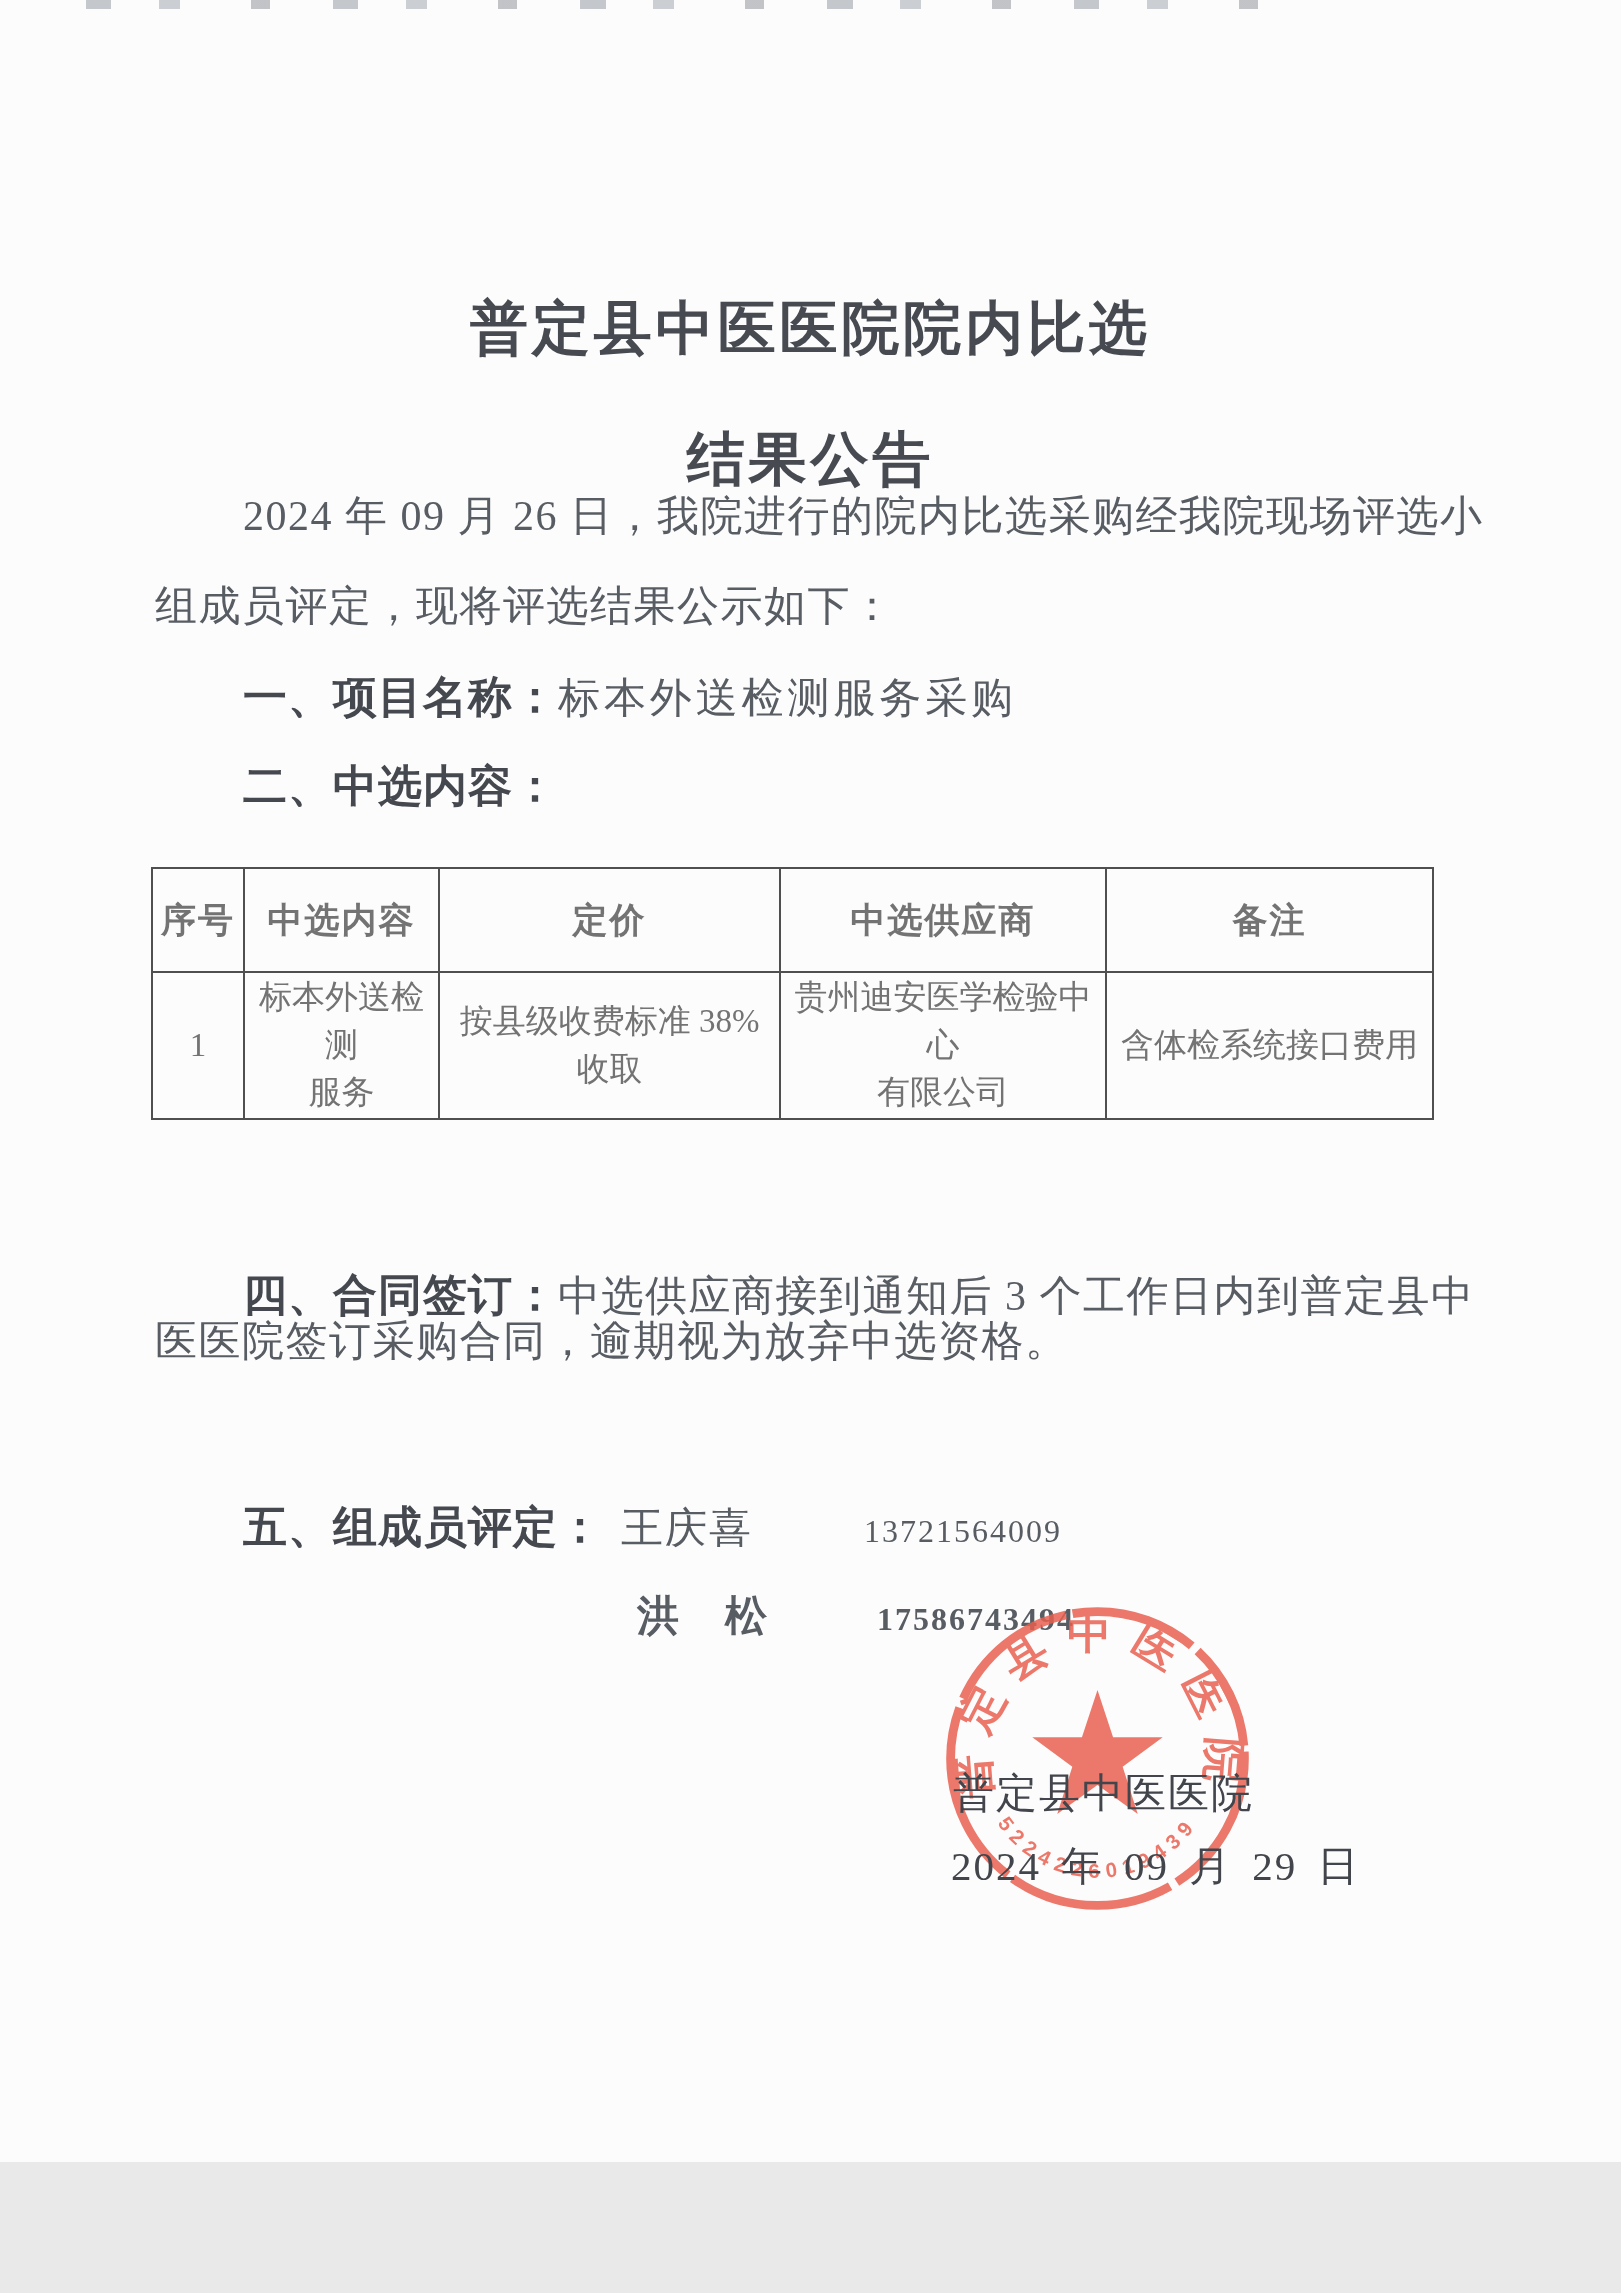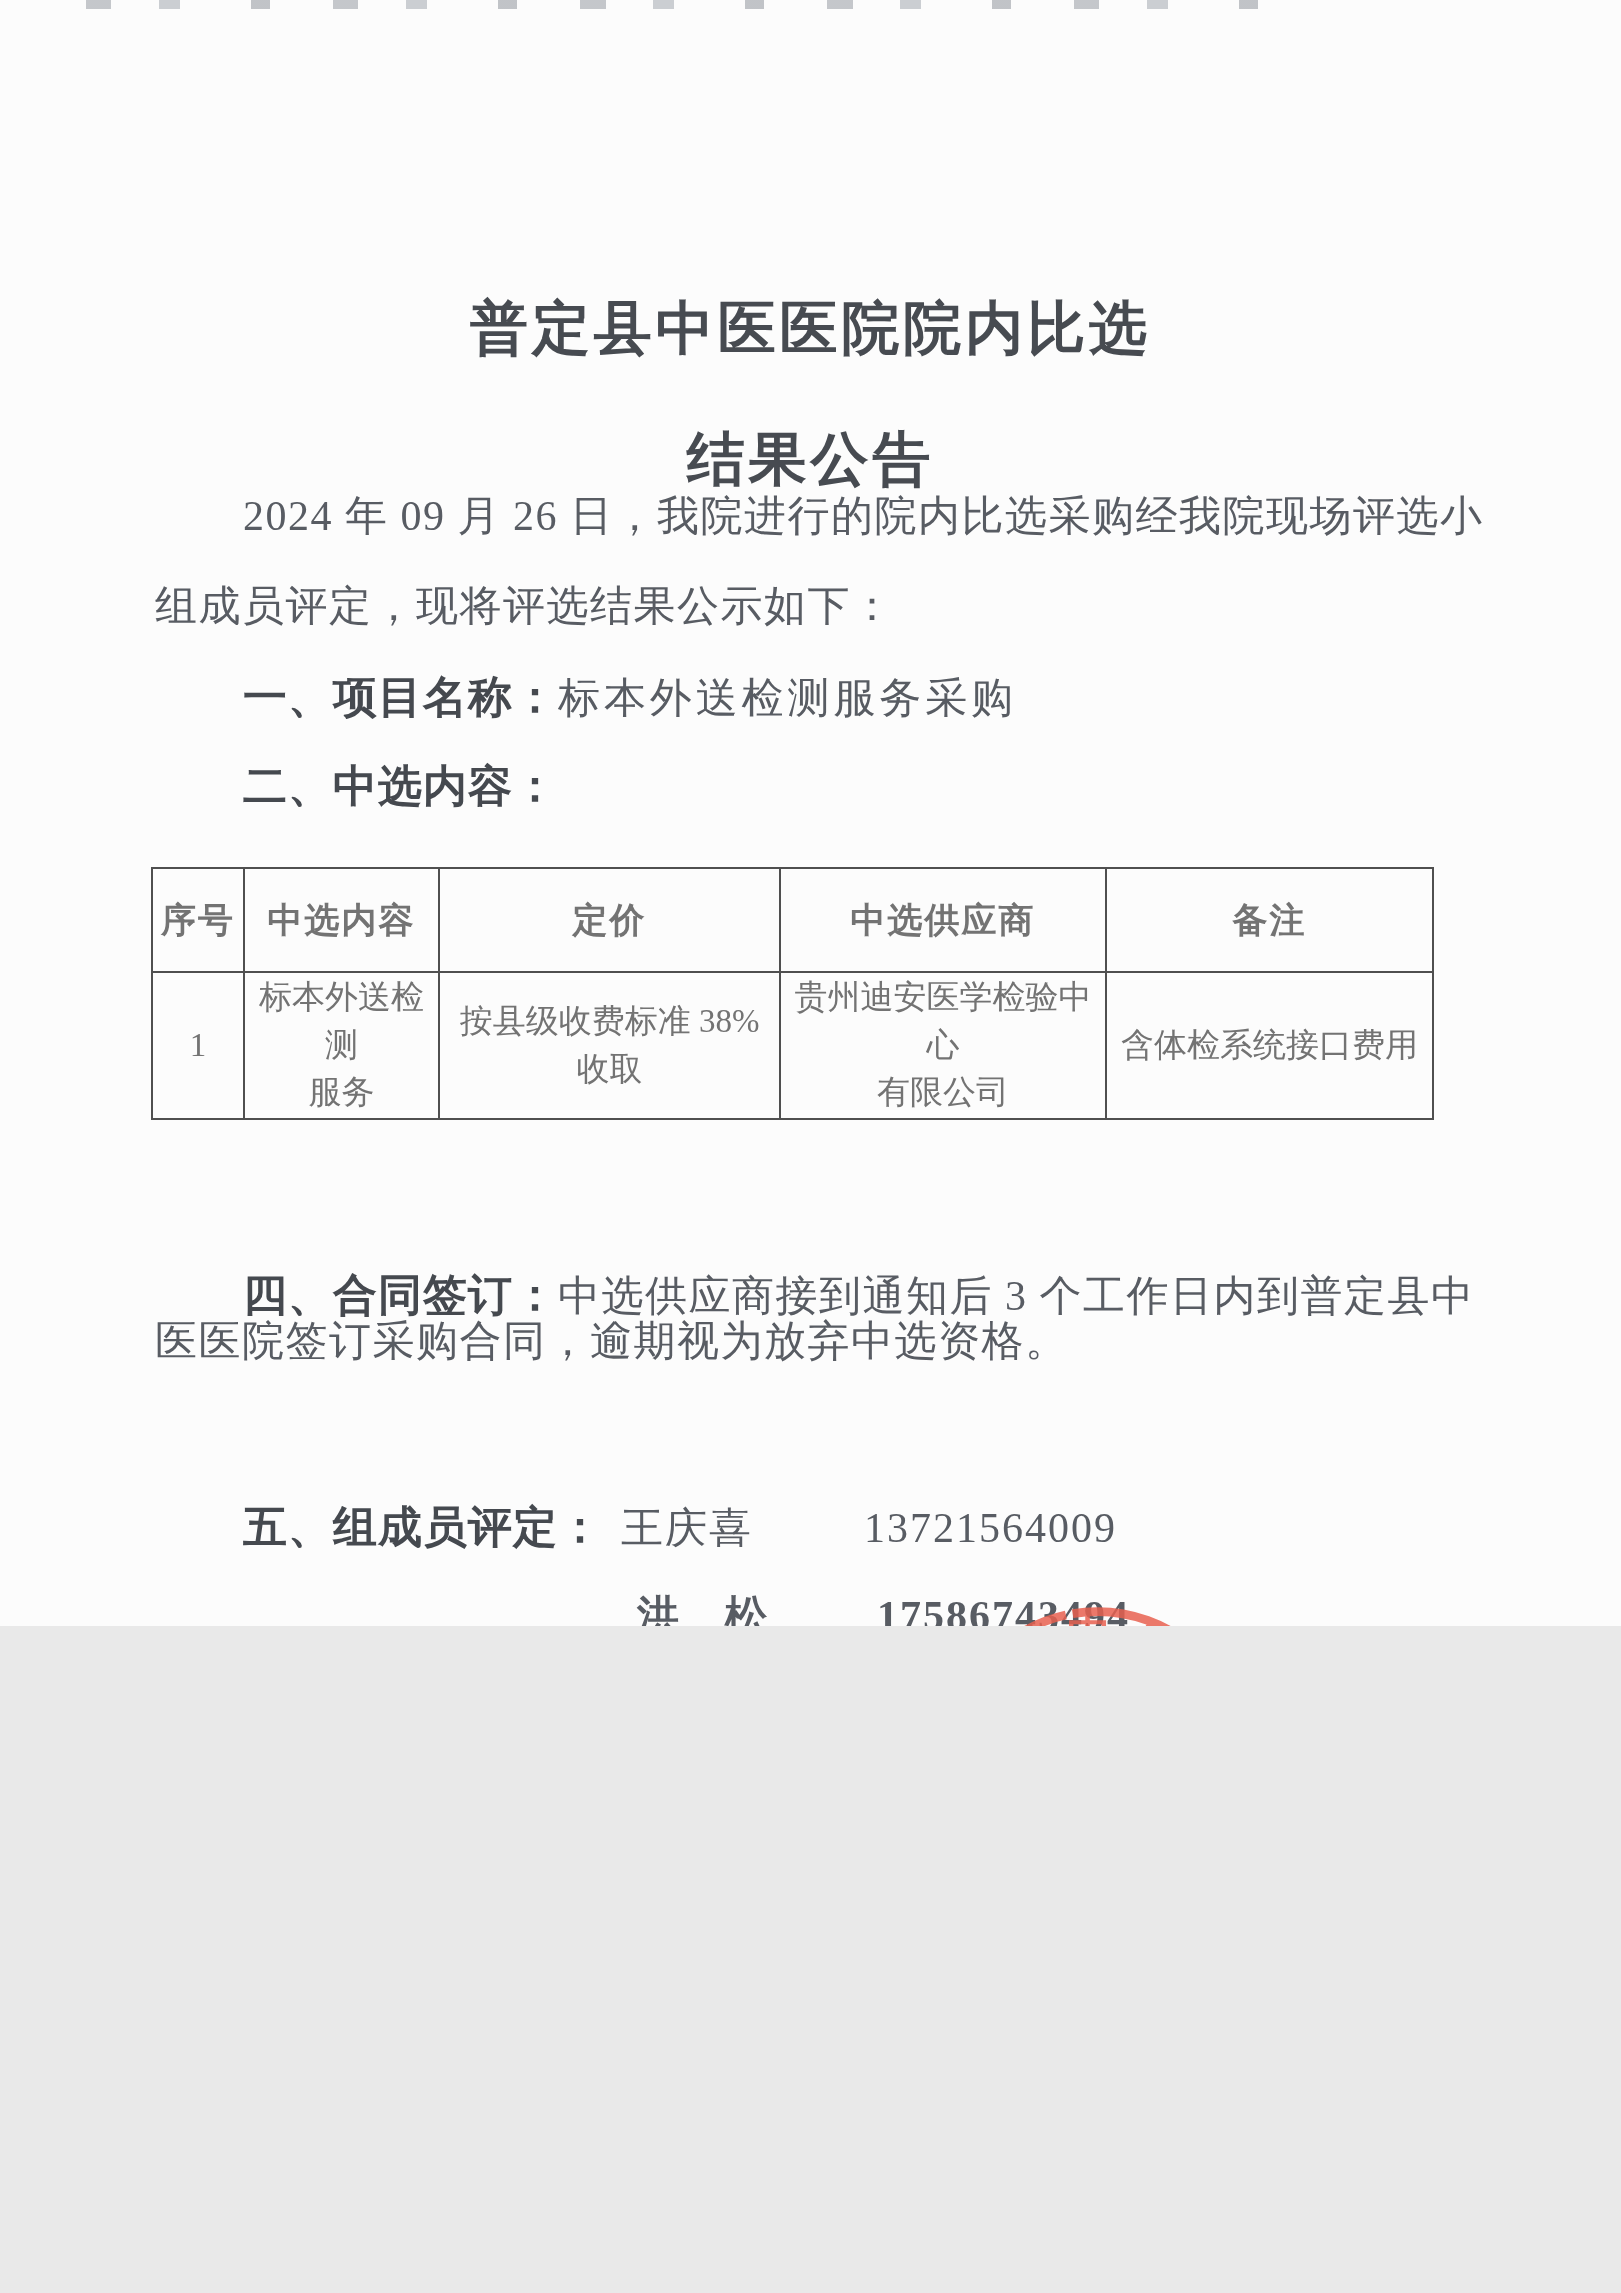--- a/index.html
+++ b/index.html
@@ -1,18 +1,18 @@
 <!DOCTYPE html>
 <html><head>
 <meta charset="utf-8">
 <style>
   html,body{margin:0;padding:0;background:#e9e9e9;}
   .page{
     position:relative;
-    width:1621px;height:1626px;
+    width:1621px;height:2162px;
     margin:0 auto;
     background:#fcfcfc;
     overflow:hidden;
     font-family:"Liberation Serif","DejaVu Serif",serif;
     color:#54585e;
   }
   
   .scan-artifact{
     position:absolute;top:0;left:86px;width:1235px;height:8.8px;
     background:repeating-linear-gradient(90deg,
@@ -48,21 +48,21 @@
   }
   .doc-table th,.doc-table td{
     border:2px solid #4f4f4f;
     text-align:center;vertical-align:middle;
     padding:0 3.9px;
   }
   .doc-table th{height:102px;font-size:35px;font-weight:600;letter-spacing:2px;}
   .doc-table td{height:145px;font-size:33px;line-height:1.45;}
   .cellwrap{white-space:pre-line;display:inline-block;}
   .contact-name{font-size:42px;letter-spacing:2px;margin-left:18px;}
-  .contact-phone{font-size:42px;letter-spacing:2px;}
+  .contact-phone{font-size:32px;letter-spacing:2px;}
   .row1-phone{margin-left:111px;}
   .row2{left:637px;font-weight:bold;}
   .row2-phone{margin-left:108px;}
   .sig{
     position:absolute;margin:0;white-space:nowrap;
     font-size:41px;letter-spacing:2px;color:#42454b;z-index:3;
   }
   .sig-org{left:953px;top:1766px;}
   .sig-date{left:951px;top:1839px;word-spacing:7.8px;}
   .seal{position:absolute;left:931px;top:1592px;width:333px;height:333px;z-index:2;opacity:.84;}

